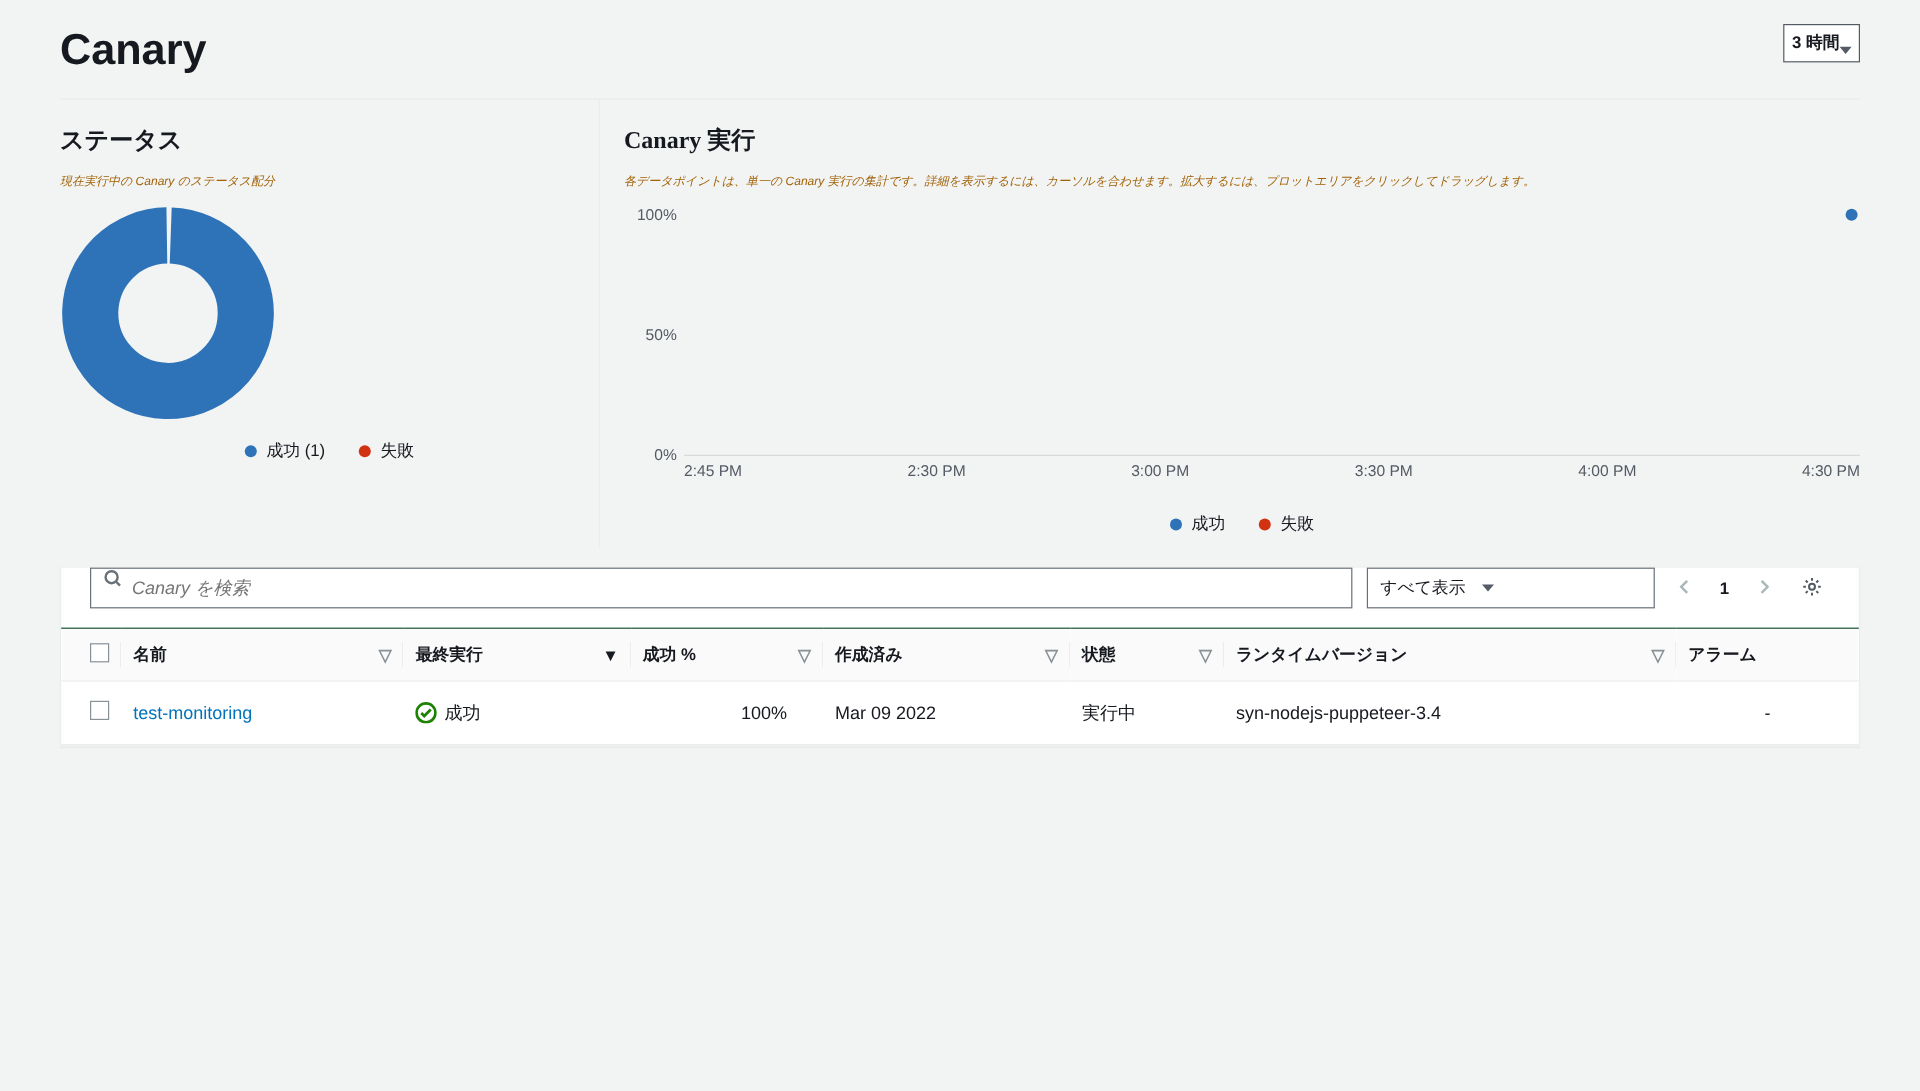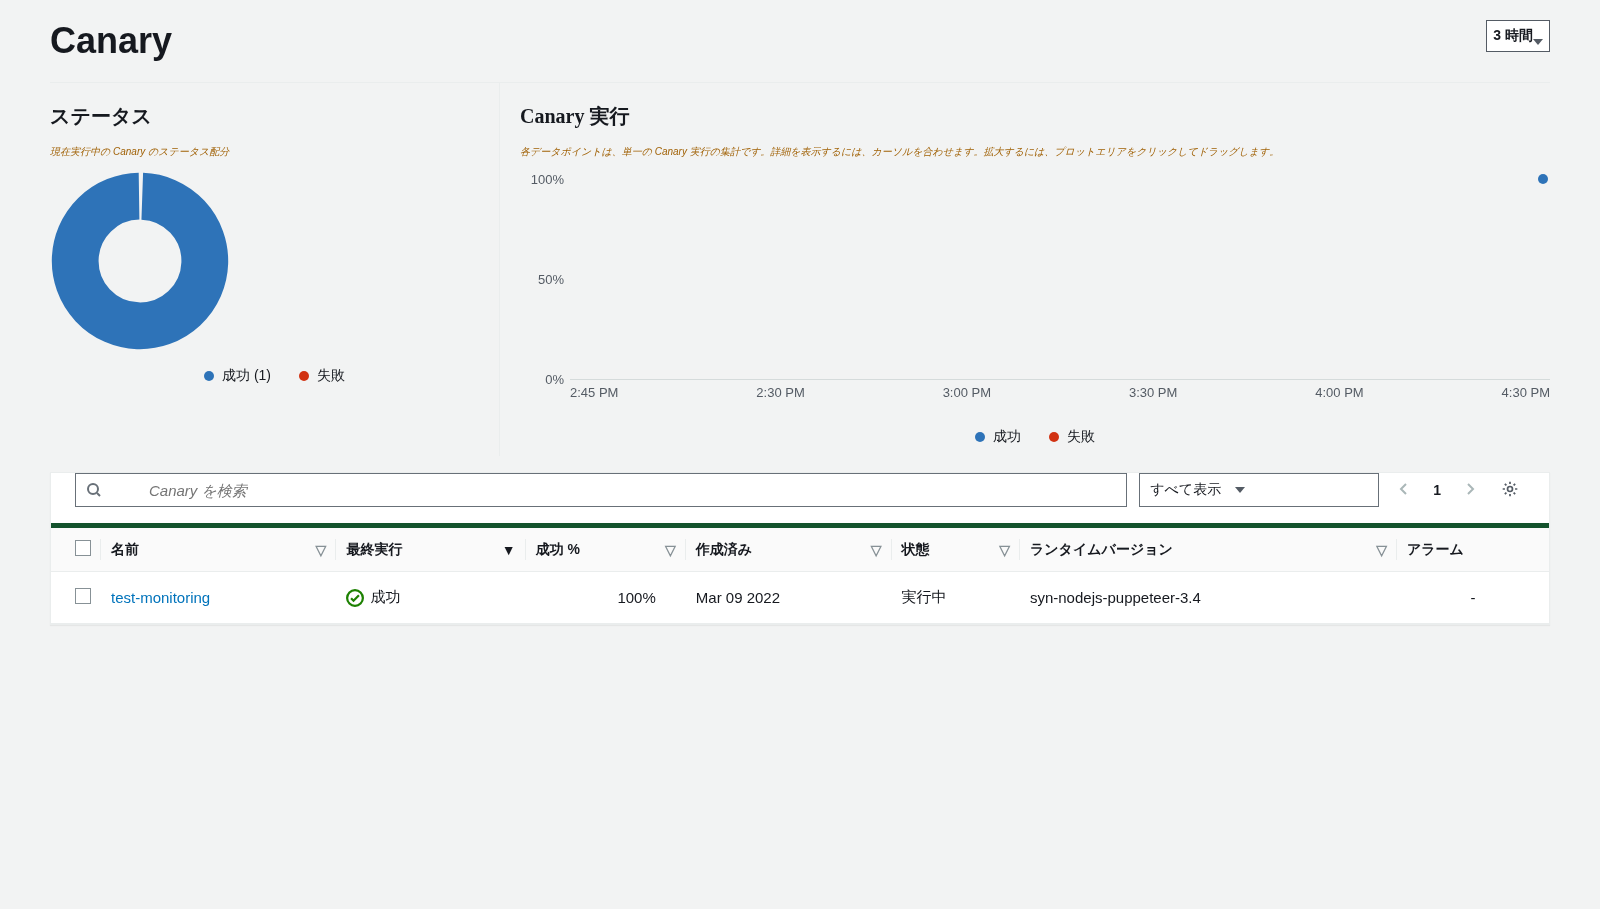--- a/index.html
+++ b/index.html
@@ -71,35 +71,35 @@
   display: flex;
   align-items: center;
   gap: 8px;
   color: #545b64;
   height: 34px;
 }
 .btn.icon-only { padding: 6px 10px; }
 .btn.disabled { color: #aab7b8; border-color: #d5dbdb; cursor: default; }
 .btn.primary { background: #ec7211; border-color: #ec7211; color: #fff; }
 .filter-row { display: flex; gap: 12px; align-items: center; padding: 0 24px 16px 24px; }
-.search-box { display: flex; align-items: center; border: 1px solid #687078; flex: 1; height: 34px; padding: 0 10px; background: #fff; gap: 39px; }
+.search-box { display: flex; border: 1px solid #687078; flex: 1; height: 34px; padding: 0 10px; background: #fff; }
 .search-box svg { flex-shrink: 0; }
 .search-box input { border: none; outline: none; flex: 1; font-size: 15px; font-style: italic; color: #687078; padding-left: 8px; background: transparent; }
 .select-box { border: 1px solid #687078; height: 34px; padding: 0 10px; display: flex; align-items: center; gap: 14px; min-width: 240px; background: #fff; cursor: pointer; }
 .pager { display: flex; align-items: center; gap: 6px; }
 .pager-btn { padding: 4px 8px; color: #aab7b8; cursor: pointer; }
 .pager-num { font-weight: 700; padding: 0 10px; }
 .gear-btn { padding: 6px; cursor: pointer; }
 
 table { width: 100%; border-collapse: collapse; }
 thead th {
   text-align: right;
   padding: 12px 10px;
   font-weight: 700;
-  border-top: 5px solid #14532d;
+  border-top: 1px solid #14532d;
   border-bottom: 1px solid #eaeded;
   font-size: 14px;
   background: #fafafa;
   position: relative;
 }
 thead th:not(:last-child)::after {
   content: "";
   position: absolute;
   right: 0;
   top: 25%;

